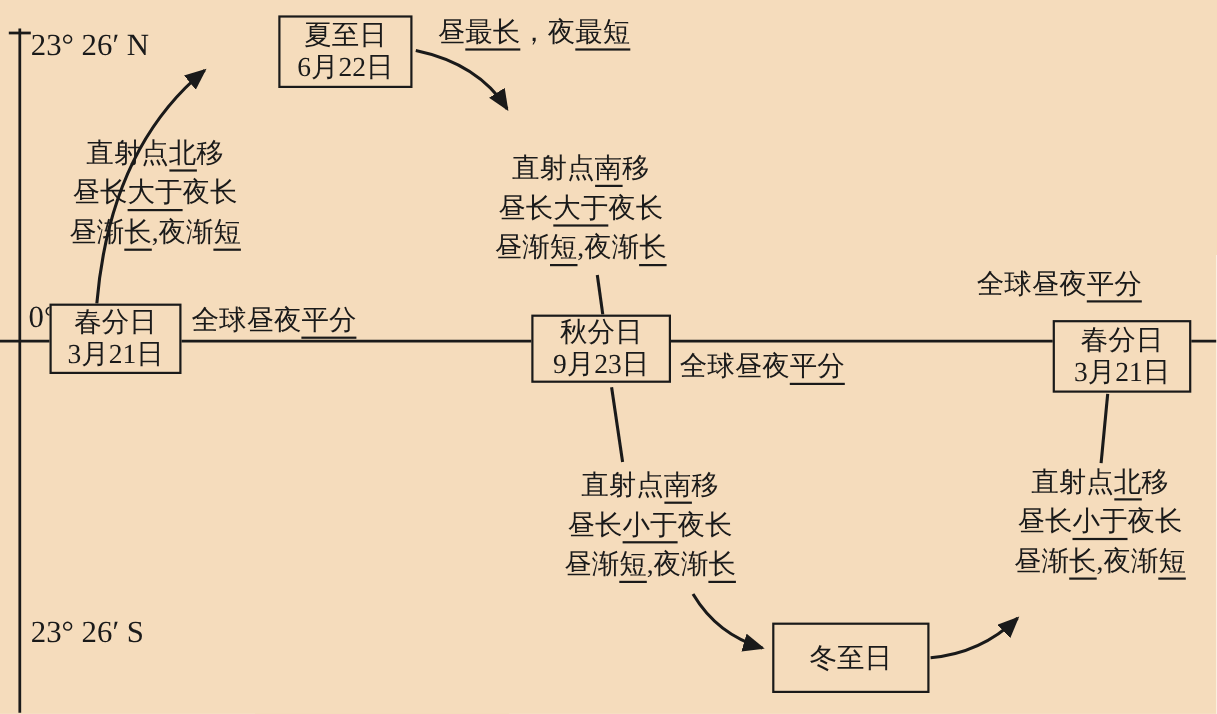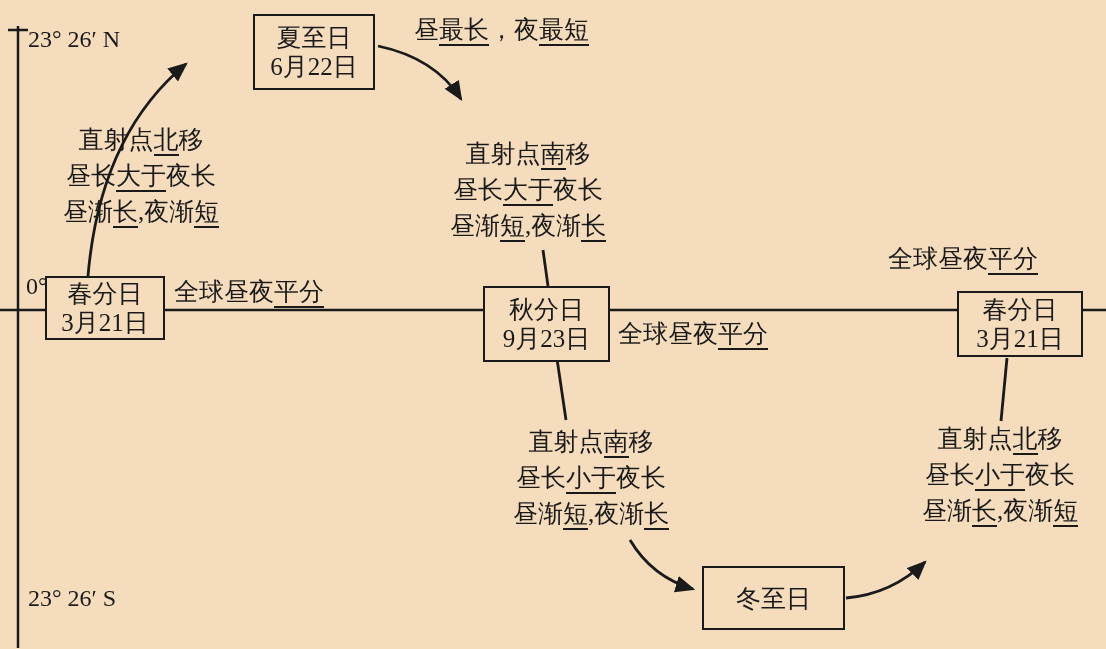--- a/index.html
+++ b/index.html
@@ -4,21 +4,21 @@
 <style>
   * { margin:0; padding:0; box-sizing:border-box; }
   html,body { background:#ffffff; }
   .canvas {
     position:relative; width:1106px; height:649px;
     background:var(--bg,#f5dcbc); overflow:hidden;
     font-family:"Liberation Serif","DejaVu Serif",serif;
     color:var(--ink,#1a1a1a);
   }
   svg.layer { position:absolute; left:0; top:0; width:1106px; height:649px; }
-  .axis-label { position:absolute; font-size:24px; white-space:nowrap;font-family:Liberation Serif, serif; }
+  .axis-label { position:absolute; font-size:28px; white-space:nowrap;font-family:Liberation Serif, serif; }
   .node {
     position:absolute; border:2.5px solid var(--ink,#1a1a1a);
     background:var(--bg,#f5dcbc);
     display:flex; flex-direction:column; align-items:center; justify-content:center;
     font-size:25px; line-height:29px; text-align:center; z-index:2;
   }
   .note { position:absolute; font-size:25px; line-height:36px; white-space:nowrap; z-index:3; }
   .note.center { text-align:center; }
   .single { line-height:30px; }
   .u { border-bottom:2px solid currentColor; padding-bottom:1px; }
@@ -42,47 +42,47 @@
     <path d="M 378 46 Q 435 58 461 99" fill="none" stroke="#1a1a1a" stroke-width="2.8" marker-end="url(#arrow)"></path>
     <path d="M 543 250 L 548 286" fill="none" stroke="#1a1a1a" stroke-width="2.8"></path>
     <path d="M 556 352 L 566 420" fill="none" stroke="#1a1a1a" stroke-width="2.8"></path>
     <path d="M 630 540 Q 652 577 693 589" fill="none" stroke="#1a1a1a" stroke-width="2.8" marker-end="url(#arrow)"></path>
     <path d="M 846 598 Q 892 594 925 562" fill="none" stroke="#1a1a1a" stroke-width="2.8" marker-end="url(#arrow)"></path>
     <path d="M 1001 421 L 1007 358" fill="none" stroke="#1a1a1a" stroke-width="2.8"></path>
   </svg>
 
   <div class="axis-label" style="left:28px; top:26px;">23° 26′ N</div>
   <div class="axis-label" style="left:26px; top:273px;">0°</div>
-  <div class="axis-label" style="left:28px; top:585px;text-align:center;">23° 26′ S</div>
+  <div class="axis-label" style="left:28px; top:560px;text-align:center;">23° 26′ S</div>
 
-  <div class="node" style="left:253px; top:14px; width:122px; height:76px;">
+  <div class="node" style="left:253px; top:14px; width:122px; height:66px;">
     <div>夏至日</div>
     <div>6月22日</div>
   </div>
 
   <div class="node" style="left:45px; top:276px; width:120px; height:64px;">
     <div>春分日</div>
     <div>3月21日</div>
   </div>
 
-  <div class="node" style="left:483px; top:286px; width:127px; height:76px;">
+  <div class="node" style="left:483px; top:286px; width:127px; height:62px;">
     <div>秋分日</div>
     <div>9月23日</div>
   </div>
 
   <div class="node" style="left:957px; top:291px; width:126px; height:66px;">
     <div>春分日</div>
     <div>3月21日</div>
   </div>
 
   <div class="node" style="left:702px; top:566px; width:143px; height:64px;">
     <div>冬至日</div>
   </div>
 
-  <div class="note single" style="left:414px; top:15px;"><span>昼</span><span class="u">最长</span><span>，夜</span><span class="u">最短</span></div>
+  <div class="note single" style="left:398px; top:15px;"><span>昼</span><span class="u">最长</span><span>，夜</span><span class="u">最短</span></div>
 
   <div class="note center" style="left:45px; top:122px; width:192px;">
     <div><span>直射点</span><span class="u">北</span><span>移</span></div>
     <div><span>昼长</span><span class="u">大于</span><span>夜长</span></div>
     <div><span>昼渐</span><span class="u">长</span><span>,夜渐</span><span class="u">短</span></div>
   </div>
 
   <div class="note center" style="left:438px; top:136px; width:180px;">
     <div><span>直射点</span><span class="u">南</span><span>移</span></div>
     <div><span>昼长</span><span class="u">大于</span><span>夜长</span></div>

